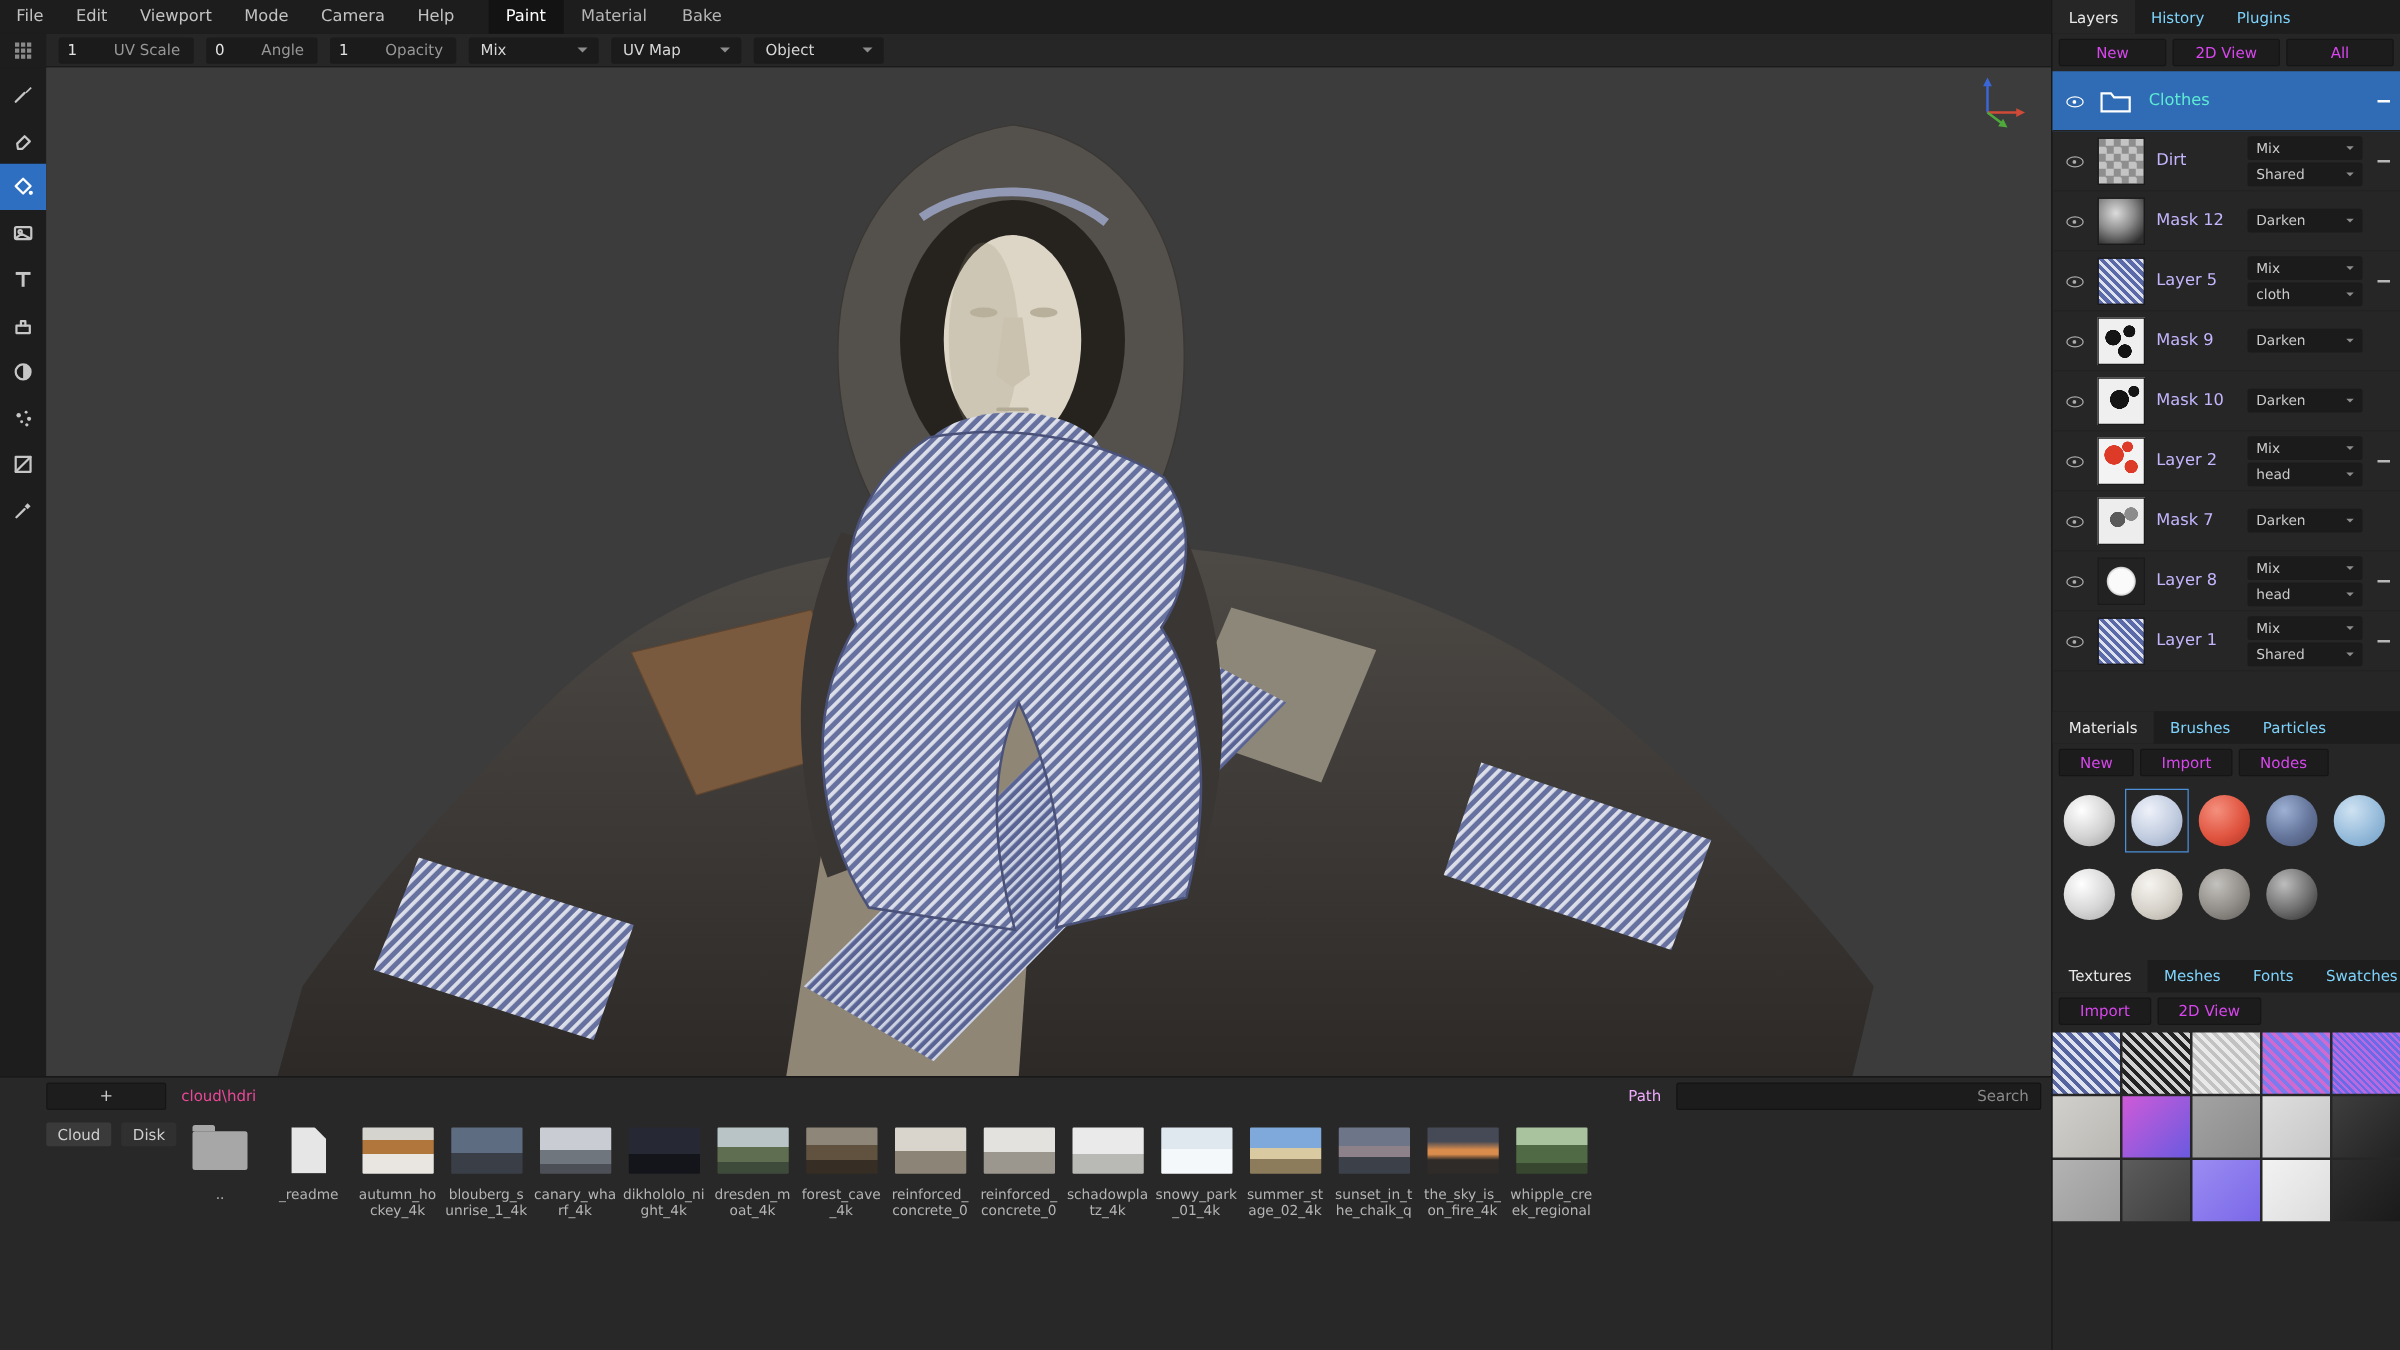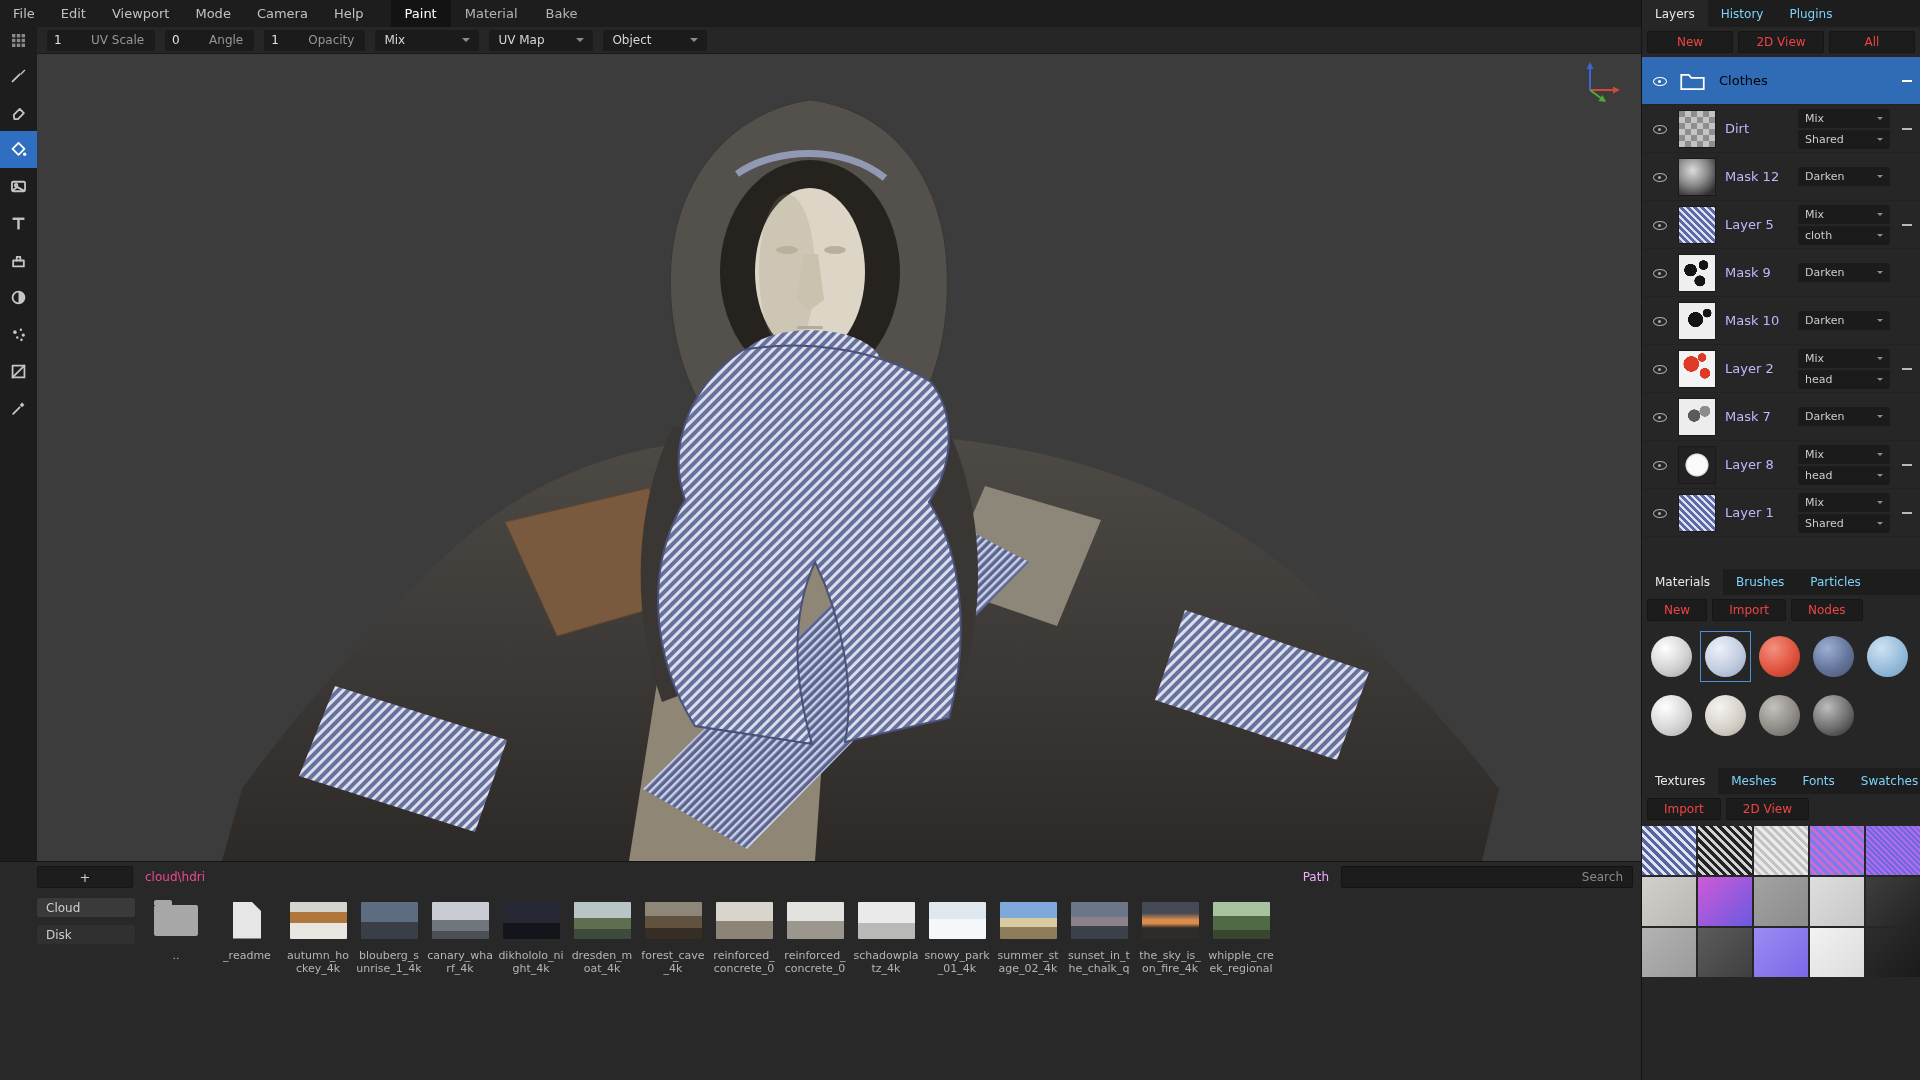--- a/index.html
+++ b/index.html
@@ -46,40 +46,40 @@
 
   
   #rightpanel{position:absolute;left:1641px;top:0;width:279px;height:1080px;background:#262626;
     display:flex;flex-direction:column;border-left:1px solid #141414}
   .tabstrip{background:#1d1d1d;display:flex;font-size:12px;flex:0 0 auto;height:26px}
   .tabstrip.tall{height:27px}
   .tab{padding:0 13px;display:flex;align-items:center;color:#7dd3fc}
   .tab.active{background:#262626;color:#e9e9e9}
   .btnrow{display:flex;align-items:center;gap:5px;padding:4px 5px;flex:0 0 auto;height:30px}
   .pbtn{height:22px;background:#1c1c1c;border:1px solid #151515;border-radius:2px;display:flex;
-    align-items:center;justify-content:center;font-size:12px;color:#ef4444;padding:0 16px}
+    align-items:center;justify-content:center;font-size:12px;color:#d946ef;padding:0 16px}
   .btnrow.stretch .pbtn{flex:1;padding:0}
 
   
   #layers{flex:0 0 auto}
   .lrow{height:48px;display:flex;align-items:center;padding:0 6px 0 10px;border-bottom:1px solid #222}
   .lrow.selected{background:#2f6cb5}
   .eye{width:16px;height:16px;position:relative;flex:0 0 auto}
   .eye::before{content:"";position:absolute;left:1px;top:4px;width:12px;height:7px;
     border:1px solid #ababab;border-radius:50%}
   .eye::after{content:"";position:absolute;left:6px;top:7px;width:3px;height:3px;background:#ababab;border-radius:50%}
   .lrow.selected .eye::before{border-color:#fff}
   .lrow.selected .eye::after{background:#fff}
   .lthumb{width:38px;height:38px;margin:0 9px 0 10px;flex:0 0 auto;border:1px solid #1a1a1a}
   .folder-ic{width:25px;height:20px;margin:0 14px 0 12px;display:none;flex:0 0 auto}
   .folder-ic path{stroke:#c9c9c9;fill:none;stroke-width:1.4}
   .lrow.selected .folder-ic path{stroke:#fff}
   .lrow.folder .folder-ic{display:block}
   .lname{font-size:13px;color:#c4b5fd;flex:1 1 auto;white-space:nowrap;overflow:hidden}
-  .lrow.selected .lname{color:#000000}
+  .lrow.selected .lname{color:#5eead4}
   .dstack{display:none;flex-direction:column;gap:2px;width:92px;margin-right:9px;flex:0 0 auto}
   .lrow.layer .dstack{display:flex}
   .dsingle{display:none;width:92px;margin-right:9px;flex:0 0 auto}
   .lrow.mask .dsingle{display:flex}
   .ldd{height:19px;background:#1b1b1b;display:flex;align-items:center;justify-content:space-between;
     padding:0 7px;font-size:11px;color:#cccccc;border-radius:2px;width:100%}
   .ldd .dd-arrow{border-left-width:3px;border-right-width:3px;border-top-width:3px;margin-left:6px}
   .minus{width:15px;display:flex;justify-content:center;flex:0 0 auto}
   .minus::after{content:"";width:10px;height:2px;background:#b8b8b8}
   .lrow.selected .minus::after{background:#fff}
@@ -105,21 +105,21 @@
   .plusbtn{width:96px;height:22px;background:#1d1d1d;border:1px solid #161616;border-radius:2px;
     display:flex;align-items:center;justify-content:center;color:#cccccc;font-size:13px;margin-left:31px;flex:0 0 auto}
   .pathtext{font-size:12px;color:#ec4899}
   .bar-spacer{flex:1 1 auto}
   .pathlabel{font-size:12px;color:#f0abfc}
   .searchbox{width:292px;height:22px;background:#1c1c1c;border:1px solid #131313;border-radius:2px;
     color:#dddddd;font-size:12px;text-align:right;padding:0 9px;outline:none;
     font-family:"DejaVu Sans","Liberation Sans",sans-serif}
   .searchbox::placeholder{color:#8a8a8a}
   .browser-body{flex:1 1 auto;display:flex;padding:4px 8px 0 6px;gap:8px;overflow:hidden}
-  .loc-col{width:98px;margin-left:31px;display:flex;flex-direction:column;gap:8px;flex:0 0 auto;padding-top:2px}
+  .loc-col{width:98px;margin-left:31px;display:flex;flex-direction:row;gap:8px;flex:0 0 auto;padding-top:2px}
   .loc{height:19px;background:#303030;border-radius:2px;display:flex;align-items:center;
     padding:0 9px;font-size:12px;color:#cfcfcf}
   .loc.selected{background:#3a3a3a}
   .files{flex:1 1 auto;display:flex;align-items:flex-start;gap:5px;overflow:hidden;padding-top:2px}
   .fitem{width:66px;display:flex;flex-direction:column;align-items:center;gap:7px;flex:0 0 auto}
   .fthumbbox{height:44px;display:flex;align-items:center;justify-content:center}
   .hdrthumb{width:57px;height:37px;display:none;border-radius:1px}
   .fitem.hdr .hdrthumb{display:block}
   .folderbig{display:none;width:44px;height:31px;background:#a7a7a7;border-radius:2px;position:relative}
   .folderbig::before{content:"";position:absolute;left:0;top:-5px;width:18px;height:5px;

